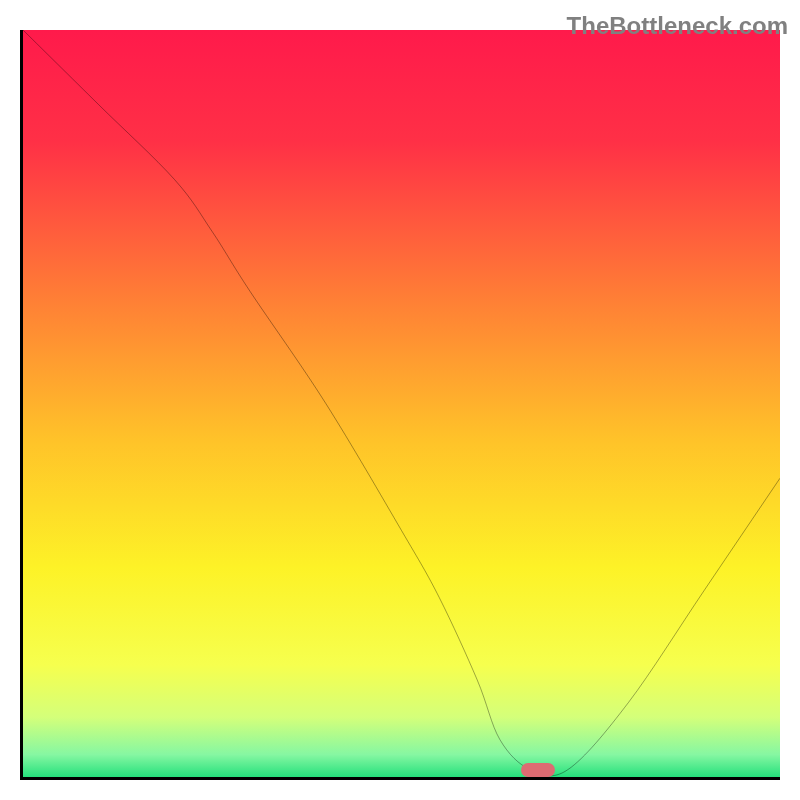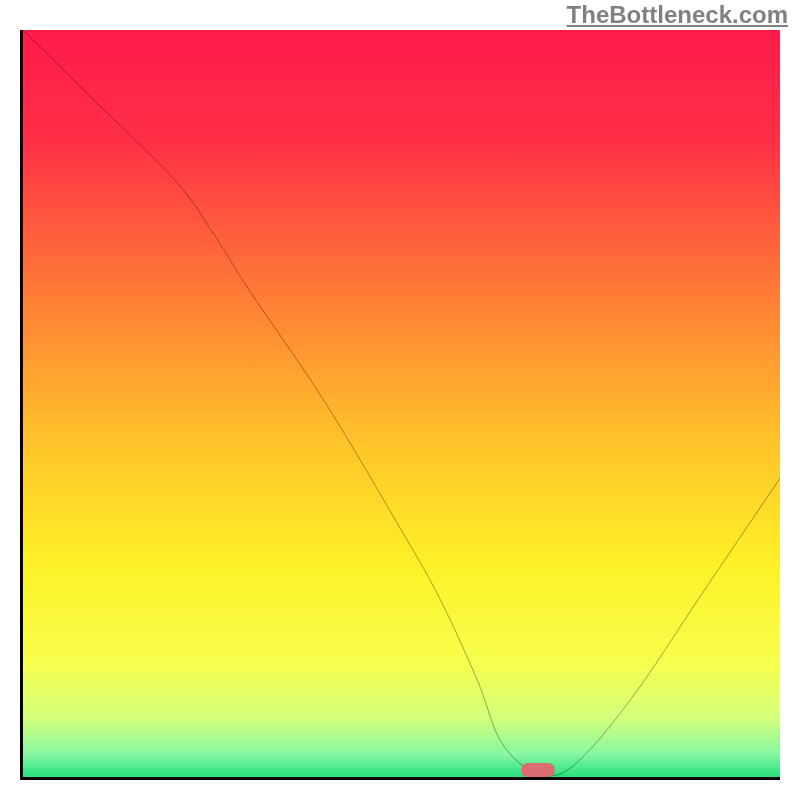--- a/index.html
+++ b/index.html
@@ -6,27 +6,26 @@
     margin: 0;
     padding: 0;
     width: 800px;
     height: 800px;
     background: #ffffff;
     font-family: Arial, Helvetica, sans-serif;
     position: relative;
   }
   .watermark {
     position: absolute;
-    top: 1px;
+    top: 12px;
     right: 12px;
     font-size: 24px;
     font-weight: bold;
     color: #808080;
     z-index: 10;
-    text-decoration: underline;
   }
   .plot-area {
     position: absolute;
     left: 20px;
     top: 30px;
     width: 760px;
     height: 750px;
     border-left: 3px solid #000;
     border-bottom: 3px solid #000;
     box-sizing: border-box;

